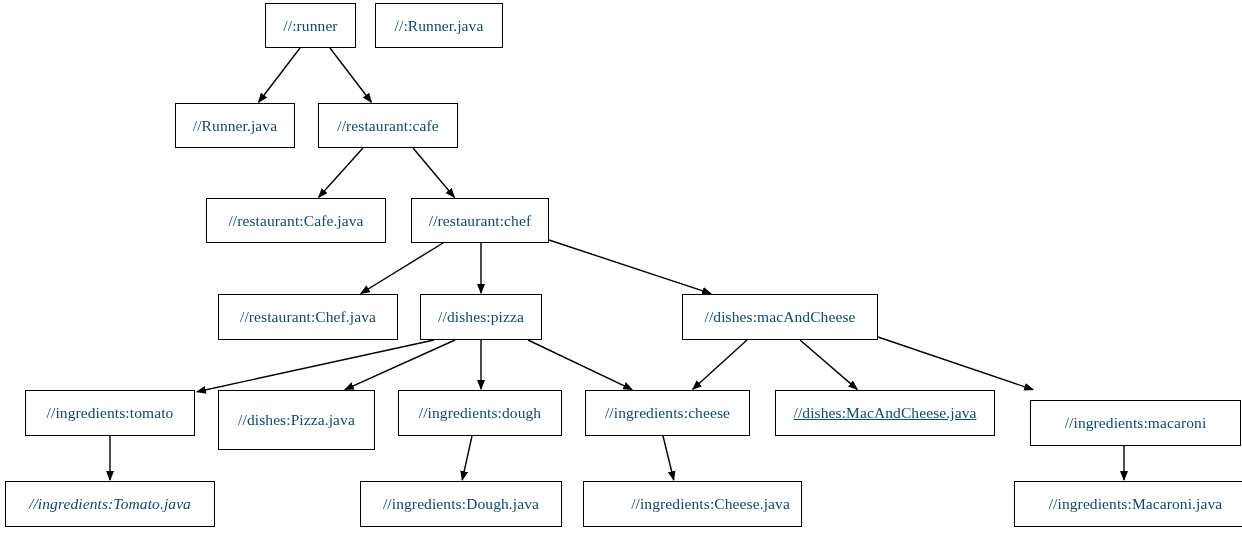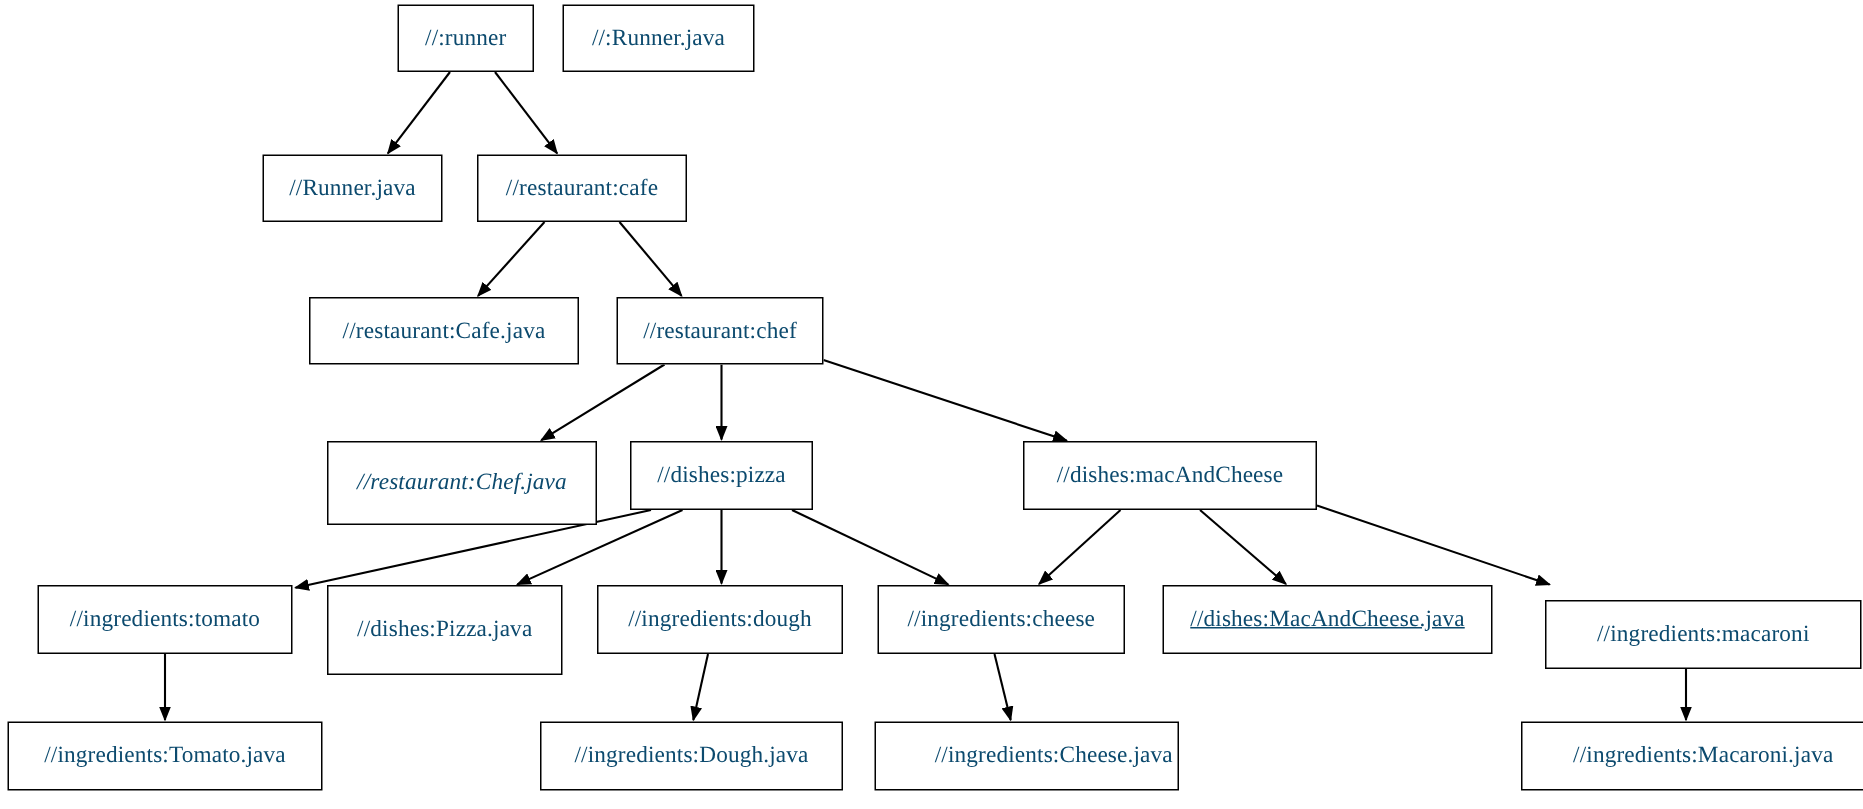--- a/index.html
+++ b/index.html
@@ -95,21 +95,21 @@
       </div>
       <div class="graph-node" style="left: 318px; top: 103px; width: 140px; height: 45px; border-color: rgb(0, 0, 0); background: rgb(255, 255, 255);">
         <span class="node-label">//restaurant:cafe</span>
       </div>
       <div class="graph-node" style="left: 206px; top: 198px; width: 180px; height: 45px; border-color: rgb(0, 0, 0); background: rgb(255, 255, 255);">
         <span class="node-label">//restaurant:Cafe.java</span>
       </div>
       <div class="graph-node" style="left: 411px; top: 198px; width: 138px; height: 45px; border-color: rgb(0, 0, 0); background: rgb(255, 255, 255);">
         <span class="node-label">//restaurant:chef</span>
       </div>
-      <div class="graph-node" style="left: 218px; top: 294px; width: 180px; height: 56px; border-color: rgb(0, 0, 0); background: rgb(255, 255, 255); font-style: italic;">
+      <div class="graph-node" style="left: 218px; top: 294px; width: 180px; height: 46px; border-color: rgb(0, 0, 0); background: rgb(255, 255, 255);">
         <span class="node-label">//restaurant:Chef.java</span>
       </div>
       <div class="graph-node" style="left: 420px; top: 294px; width: 122px; height: 46px; border-color: rgb(0, 0, 0); background: rgb(255, 255, 255);">
         <span class="node-label">//dishes:pizza</span>
       </div>
       <div class="graph-node" style="left: 682px; top: 294px; width: 196px; height: 46px; border-color: rgb(0, 0, 0); background: rgb(255, 255, 255);">
         <span class="node-label">//dishes:macAndCheese</span>
       </div>
       <div class="graph-node" style="left: 25px; top: 390px; width: 170px; height: 46px; border-color: rgb(0, 0, 0); background: rgb(255, 255, 255);">
         <span class="node-label">//ingredients:tomato</span>
@@ -122,27 +122,27 @@
       </div>
       <div class="graph-node" style="left: 585px; top: 390px; width: 165px; height: 46px; border-color: rgb(0, 0, 0); background: rgb(255, 255, 255);">
         <span class="node-label">//ingredients:cheese</span>
       </div>
       <div class="graph-node" style="left: 775px; top: 390px; width: 220px; height: 46px; border-color: rgb(0, 0, 0); background: rgb(255, 255, 255); text-decoration: underline;">
         <span class="node-label">//dishes:MacAndCheese.java</span>
       </div>
       <div class="graph-node" style="left: 1030px; top: 400px; width: 211px; height: 46px; border-color: rgb(0, 0, 0); background: rgb(255, 255, 255);">
         <span class="node-label">//ingredients:macaroni</span>
       </div>
-      <div class="graph-node" style="left: 5px; top: 481px; width: 210px; height: 46px; border-color: rgb(0, 0, 0); background: rgb(255, 255, 255);">
+      <div class="graph-node" style="left: 5px; top: 481px; width: 210px; height: 46px; border-color: rgb(0, 0, 0); background: rgb(255, 255, 255); font-style: italic;">
         <span class="node-label">//ingredients:Tomato.java</span>
       </div>
       <div class="graph-node" style="left: 360px; top: 481px; width: 202px; height: 46px; border-color: rgb(0, 0, 0); background: rgb(255, 255, 255);">
         <span class="node-label">//ingredients:Dough.java</span>
       </div>
-      <div class="graph-node" style="left: 583px; top: 481px; width: 203px; height: 46px; border-color: rgb(0, 0, 0); background: rgb(255, 255, 255); padding-left: 36px;">
+      <div class="graph-node" style="left: 583px; top: 481px; width: 219px; height: 46px; border-color: rgb(0, 0, 0); background: rgb(255, 255, 255); padding-left: 36px;">
         <span class="node-label">//ingredients:Cheese.java</span>
       </div>
       <div class="graph-node" style="left: 1014px; top: 481px; width: 243px; height: 46px; border-color: rgb(0, 0, 0); background: rgb(255, 255, 255);">
         <span class="node-label">//ingredients:Macaroni.java</span>
       </div>
     </div>
 
 </div>
 
 </body></html>

